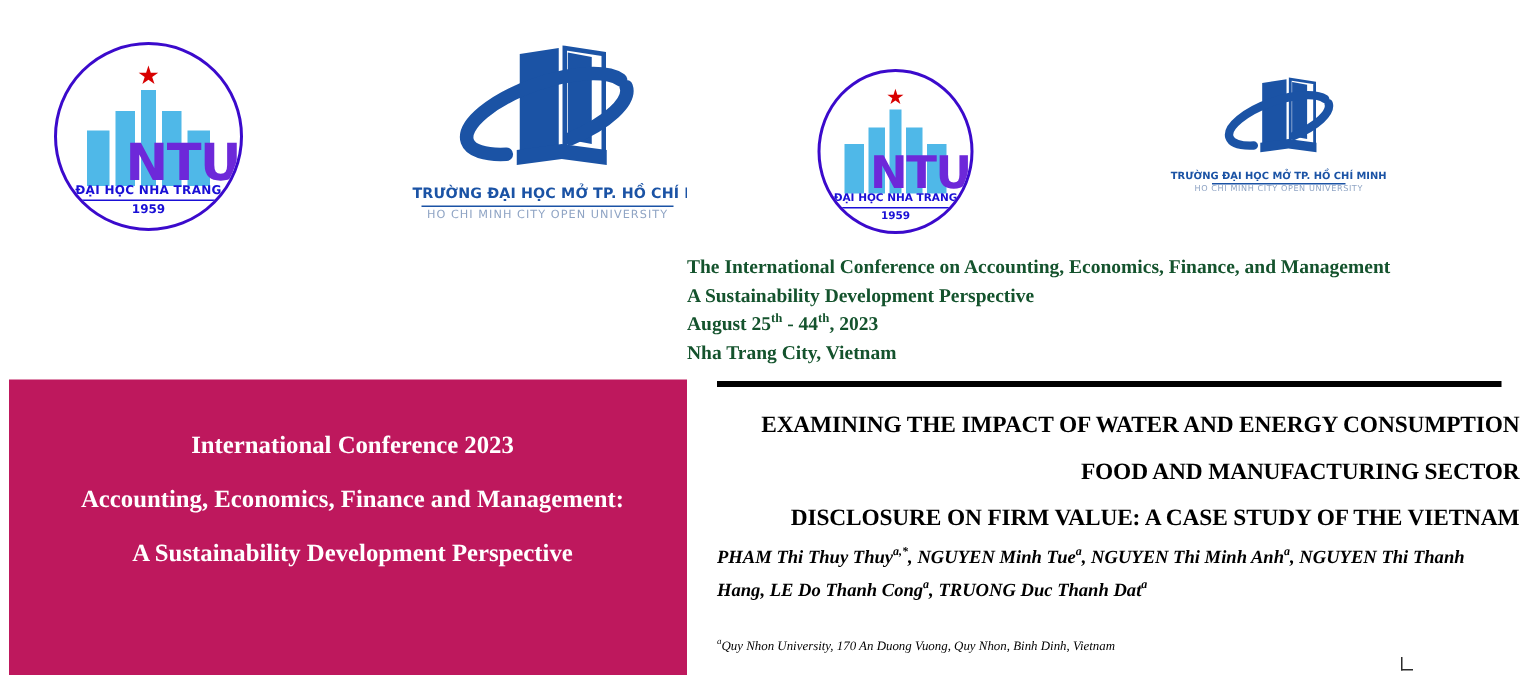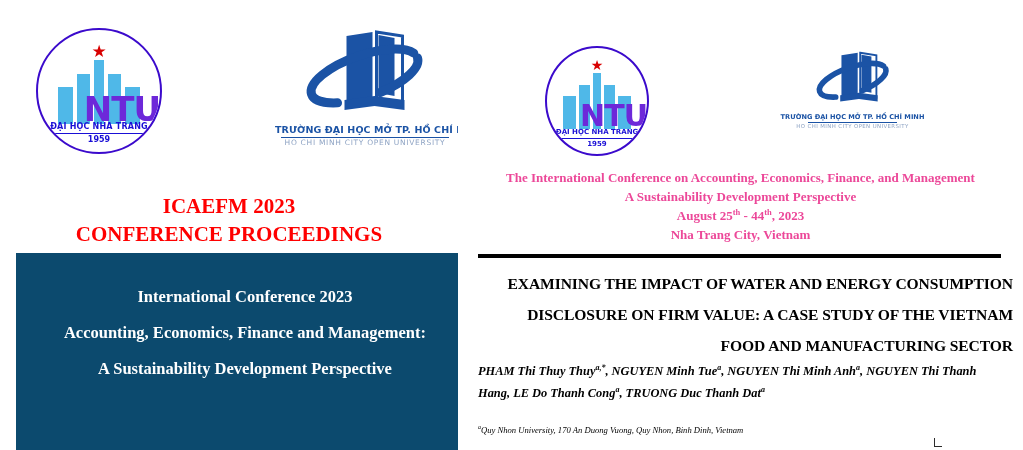--- a/index.html
+++ b/index.html
@@ -171,25 +171,25 @@
     color: #FF0000;
     font-family: "Liberation Serif", serif;
     font-weight: 700;
     font-size: 21px;
     line-height: 28px;
   }
 
   
   .blue-banner {
     position: absolute;
-    left: 16px;
+    left: 6px;
     top: 253px;
     width: 458px;
     height: 197px;
-    background: #0c4a6e;
+    background: #be185d;
     color: #ffffff;
   }
   .banner-lines {
     position: absolute;
     left: 0;
     top: 26px;
     width: 458px;
     text-align: center;
   }
   .banner-line {
@@ -250,22 +250,22 @@
   .ou-logo.small { left: 322px; top: 8px; width: 145px; height: 100px; }
   .ou-logo.small .ou-text-main { top: 63px; font-size: 6.6px; letter-spacing: 0px; }
   .ou-logo.small .ou-divider   { left: 28px; right: 28px; top: 72px; }
   .ou-logo.small .ou-text-sub  { top: 73px; font-size: 5.4px; letter-spacing: 0.4px; }
 
   .conf-header {
     position: absolute;
     left: 0;
     top: 168px;
     width: 565px;
-    text-align: center;
-    color: #ec4899;
+    text-align: left;
+    color: #14532d;
     font-family: "Liberation Serif", serif;
     font-weight: 700;
     font-size: 13px;
     line-height: 19px;
   }
   .conf-header sup { font-size: 8.5px; vertical-align: super; line-height: 0; }
 
   .header-rule {
     position: absolute;
     left: 20px;
@@ -369,24 +369,20 @@
 
             <ellipse cx="62" cy="46" rx="56" ry="21" fill="none" stroke="#1B53A5" stroke-width="9" transform="rotate(-19 62 46)" stroke-dasharray="150 44" stroke-dashoffset="96" stroke-linecap="round"></ellipse>
           </svg>
         </div>
         <div class="ou-text-main">TRƯỜNG ĐẠI HỌC MỞ TP. HỒ CHÍ MINH</div>
         <div class="ou-divider"></div>
         <div class="ou-text-sub">HO CHI MINH CITY OPEN UNIVERSITY</div>
       </div>
     </div>
 
-    <div class="proceedings-title">
-      <div>ICAEFM 2023</div>
-      <div>CONFERENCE PROCEEDINGS</div>
-    </div>
 
     <div class="blue-banner">
       <div class="banner-lines">
         <div class="banner-line">International Conference 2023</div>
         <div class="banner-line">Accounting, Economics, Finance and Management:</div>
         <div class="banner-line">A Sustainability Development Perspective</div>
       </div>
     </div>
   </div>
 
@@ -429,22 +425,22 @@
       <div>The International Conference on Accounting, Economics, Finance, and Management</div>
       <div>A Sustainability Development Perspective</div>
       <div><span>August 25</span><sup>th</sup><span> - 44</span><sup>th</sup><span>, 2023</span></div>
       <div>Nha Trang City, Vietnam</div>
     </div>
 
     <div class="header-rule"></div>
 
     <div class="paper-title">
       <div>EXAMINING THE IMPACT OF WATER AND ENERGY CONSUMPTION</div>
+      <div>FOOD AND MANUFACTURING SECTOR</div>
       <div>DISCLOSURE ON FIRM VALUE: A CASE STUDY OF THE VIETNAM</div>
-      <div>FOOD AND MANUFACTURING SECTOR</div>
     </div>
 
     <div class="authors"><span>PHAM Thi Thuy Thuy</span><sup>a,*</sup><span>, </span><span>NGUYEN Minh Tue</span><sup>a</sup><span>, </span><span>NGUYEN Thi Minh Anh</span><sup>a</sup><span>, </span><span>NGUYEN Thi Thanh Hang</span><span>, </span><span>LE Do Thanh Cong</span><sup>a</sup><span>, </span><span>TRUONG Duc Thanh Dat</span><sup>a</sup></div>
 
     <div class="affiliation"><sup>a</sup><span>Quy Nhon University, 170 An Duong Vuong, Quy Nhon, Binh Dinh, Vietnam</span></div>
 
     <div class="text-caret">
       <i></i>
         <i></i>
     </div>

